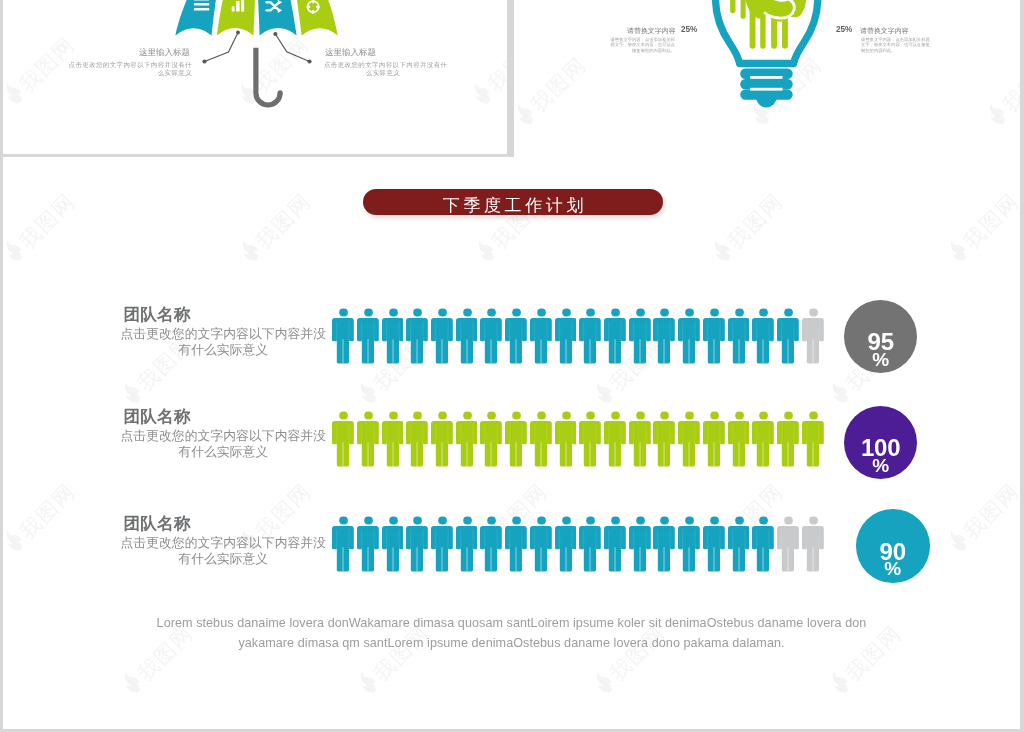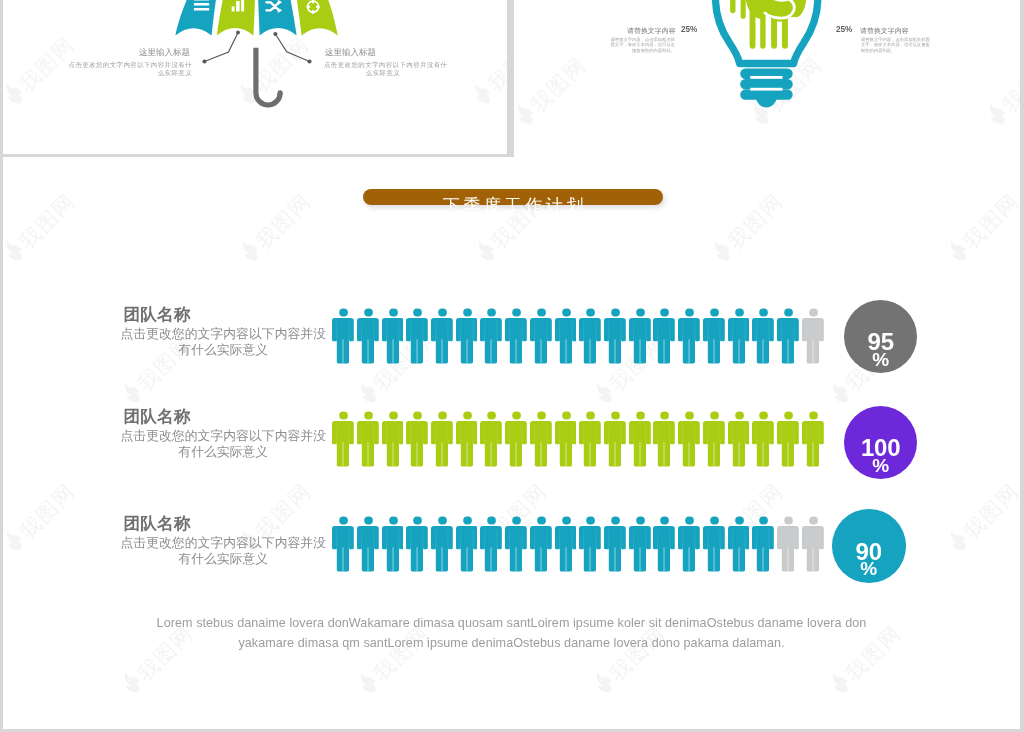--- a/index.html
+++ b/index.html
@@ -27,22 +27,22 @@
   .b-pct{position:absolute;font-size:8.2px;font-weight:bold;color:#5d5f61;white-space:nowrap;}
   .b-body{position:absolute;font-size:4.3px;color:#a2a4a6;line-height:5.9px;}
   #b-h-l{left:113px;top:25.6px;}
   #b-p-l{left:167px;top:24.6px;}
   #b-b-l{left:93px;top:36.5px;width:68px;text-align:right;}
   #b-p-r{left:322px;top:24.6px;}
   #b-h-r{left:346px;top:25.6px;}
   #b-b-r{left:347px;top:36.5px;width:72px;text-align:left;}
 
   
-  .pill{position:absolute;left:360.4px;top:31.8px;width:299.4px;height:16px;border-radius:17px;
-        background:#a16207;box-shadow:2px 3px 5px rgba(0,0,0,.13);}
+  .pill{position:absolute;left:360.4px;top:31.8px;width:299.4px;height:26px;border-radius:17px;
+        background:#7f1d1d;box-shadow:2px 3px 5px rgba(0,0,0,.13);}
   .pill span{display:block;width:100%;text-align:center;line-height:33.4px;color:#fff;
              font-size:17px;letter-spacing:3.6px;text-indent:3.6px;}
 
   .row{position:absolute;left:0;width:100%;height:80px;}
   .row-label{position:absolute;left:117px;width:206.5px;text-align:center;}
   .row-label .rl-title{font-size:16.6px;font-weight:bold;color:#6e7072;letter-spacing:0.2px;
                        line-height:22px;text-align:left;padding-left:3.5px;}
   .row-label .rl-sub{font-size:12.8px;color:#8b8d8f;line-height:16px;letter-spacing:.05px;white-space:nowrap;}
   .people{position:absolute;top:0;}
   .circ{position:absolute;width:73.5px;height:73.5px;border-radius:50%;}
@@ -652,21 +652,21 @@
     <path d="M2.8 9.5 H19.0 A2.8 2.8 0 0 1 21.8 12.3 V31.4
              A1.4 1.4 0 0 1 20.4 32.8 H18.4 A1.4 1.4 0 0 1 17.0 31.4
              V53.6 A1.4 1.4 0 0 1 15.6 55 H6.2 A1.4 1.4 0 0 1 4.8 53.6
              V31.4 A1.4 1.4 0 0 1 3.4 32.8 H1.4 A1.4 1.4 0 0 1 0 31.4
              V12.3 A2.8 2.8 0 0 1 2.8 9.5 Z" fill="#a9cd12"></path>
     <rect x="10.6" y="30.8" width="0.85" height="24.2" fill="#deeca5"></rect>
     <rect x="4.55" y="13.0" width="0.55" height="19.8" fill="#b8d63d"></rect>
     <rect x="16.7" y="13.0" width="0.55" height="19.8" fill="#b8d63d"></rect>
   </svg></span>
           </div>
-          <div class="circ" style="left: 840.9px; top: -0.8px; background: #6d28d9;">
+          <div class="circ" style="left: 840.9px; top: -0.8px; background: #4c1d95;">
             <div class="cv bval">100</div>
                  <div class="cv bunit">%</div>
           </div>
         </div>
         <div class="row" style="top: 355.9px;">
           <div class="row-label" style="top: 0px;">
             <div class="rl-title">团队名称</div>
                    <div class="rl-sub">点击更改您的文字内容以下内容并没<br>有什么实际意义</div>
           </div>
           <div class="people" style="left: 329.1px; top: 3.3px;">
@@ -884,21 +884,21 @@
     <path d="M2.8 9.5 H19.0 A2.8 2.8 0 0 1 21.8 12.3 V31.4
              A1.4 1.4 0 0 1 20.4 32.8 H18.4 A1.4 1.4 0 0 1 17.0 31.4
              V53.6 A1.4 1.4 0 0 1 15.6 55 H6.2 A1.4 1.4 0 0 1 4.8 53.6
              V31.4 A1.4 1.4 0 0 1 3.4 32.8 H1.4 A1.4 1.4 0 0 1 0 31.4
              V12.3 A2.8 2.8 0 0 1 2.8 9.5 Z" fill="#c8cacb"></path>
     <rect x="10.6" y="30.8" width="0.85" height="24.2" fill="#eaebeb"></rect>
     <rect x="4.55" y="13.0" width="0.55" height="19.8" fill="#d2d4d4"></rect>
     <rect x="16.7" y="13.0" width="0.55" height="19.8" fill="#d2d4d4"></rect>
   </svg></span>
           </div>
-          <div class="circ" style="left: 829px; top: -3.6px; background: rgb(22, 163, 192);">
+          <div class="circ" style="left: 853px; top: -3.6px; background: rgb(22, 163, 192);">
             <div class="cv bval">90</div>
                  <div class="cv bunit">%</div>
           </div>
         </div>
       </div>
     <div class="foot" style="top:476.3px">yakamare dimasa qm santLorem ipsume denimaOstebus daname lovera dono pakama dalaman.</div>
     <div class="foot" style="top:456px">Lorem stebus danaime lovera donWakamare dimasa quosam santLoirem ipsume koler sit denimaOstebus daname lovera don</div>
   </div>
 
 </div>

